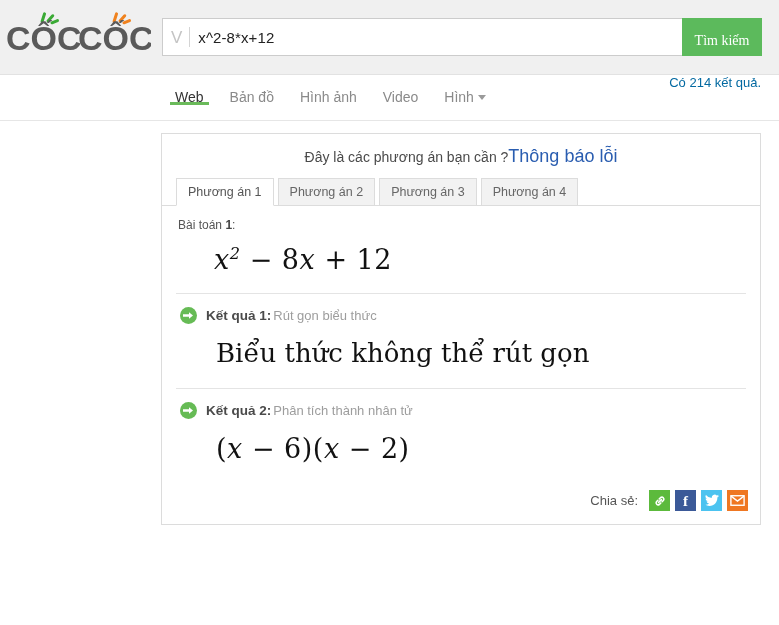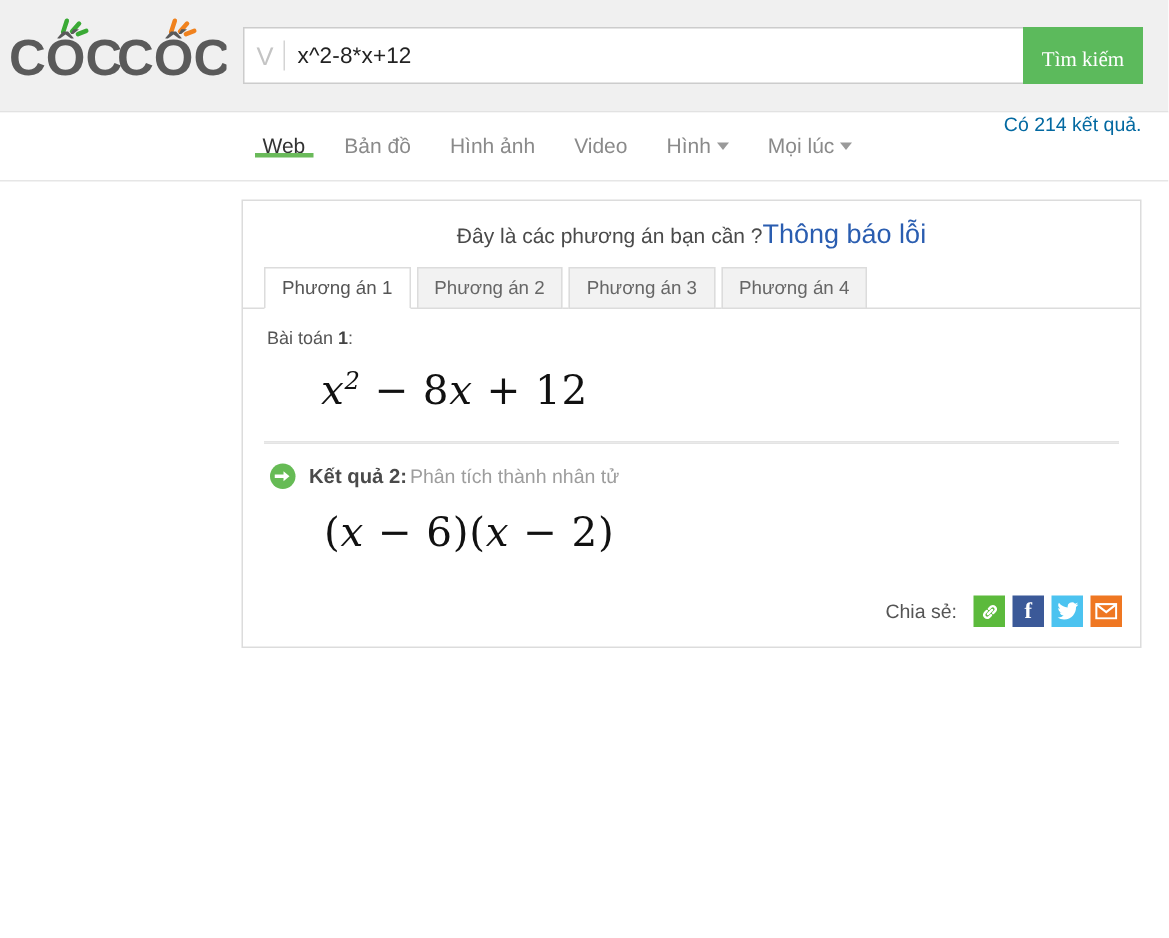--- a/index.html
+++ b/index.html
@@ -325,23 +325,20 @@
     </div>
     <div class="navitem">
       <span>Hình ảnh</span>
     </div>
     <div class="navitem">
       <span>Video</span>
     </div>
     <div class="navitem">
       <span>Hình</span><span class="caret"></span>
     </div>
-    <div class="navitem">
-      <span>Mọi lúc</span><span class="caret"></span>
-    </div>
 
   </div>
   <div class="result-count">Có 214 kết quả.</div>
 </div>
 
 <div class="content">
 
   <div class="card">
 
     <div class="card-head">
@@ -365,20 +362,32 @@
       <div class="math math-problem">
         <span class="it">x</span><sup>2</sup>
         <span>−</span>
         <span>8</span><span class="it">x</span>
         <span>+</span>
         <span>12</span>
       </div>
 
       <div class="divider"></div>
 
+      <div class="result-block">
+        <div class="result-head">
+          <span class="arrow-icon">
+            <svg width="11" height="9" viewBox="0 0 11 9">
+              <path d="M0 3.3h6V1.2L10 4.5 6 7.8V5.7H0z" fill="#ffffff"></path>
+            </svg>
+          </span>
+          <span class="result-title"><span>Kết quả </span><span>1</span><span>:</span></span>
+          <span class="result-sub">Rút gọn biểu thức</span>
+        </div>
+        <div class="result-value result-text">Biểu thức không thể rút gọn</div>
+      </div>
 
       <div class="divider"></div>
 
       <div class="result-block">
         <div class="result-head">
           <span class="arrow-icon">
             <svg width="11" height="9" viewBox="0 0 11 9">
               <path d="M0 3.3h6V1.2L10 4.5 6 7.8V5.7H0z" fill="#ffffff"></path>
             </svg>
           </span>

